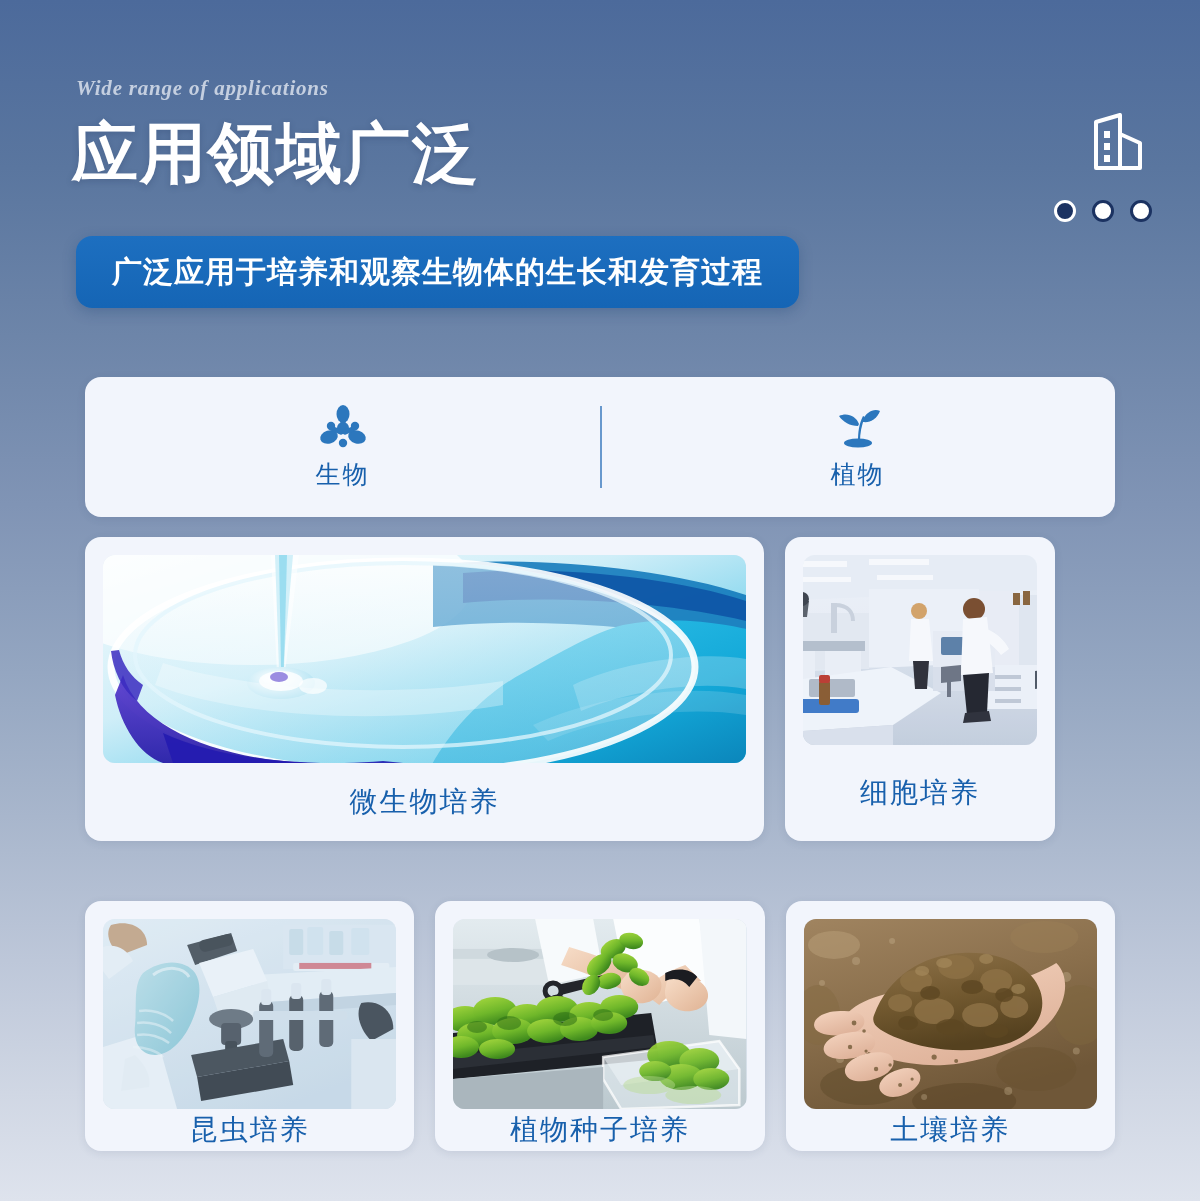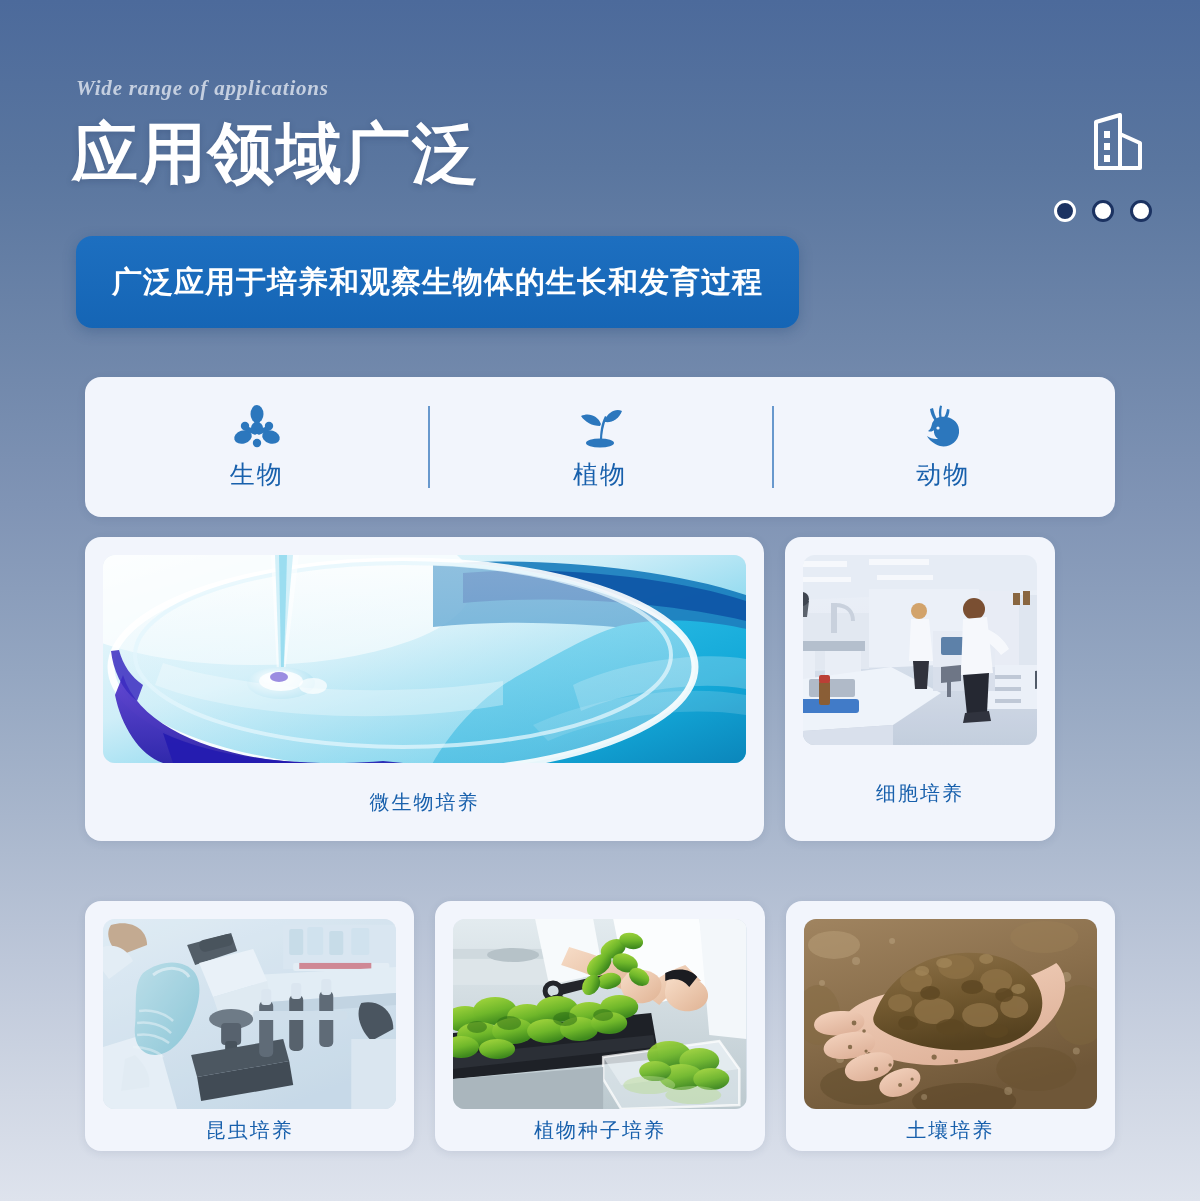--- a/index.html
+++ b/index.html
@@ -96,21 +96,21 @@
   .dot.inactive {
     background: #ffffff;
     border: 3px solid #1b3261;
   }
 
   
   .banner {
     position: absolute;
     left: 76px;
     top: 236px;
-    height: 92px;
+    height: 72px;
     padding: 16px 36px;
     display: flex;
     align-items: center;
     background: linear-gradient(180deg, #1d6fc0 0%, #1565b5 100%);
     border-radius: 16px;
     box-shadow: 0 4px 14px rgba(20,60,110,0.28);
   }
   .banner-text {
     font-size: 30px;
     font-weight: bold;
@@ -201,21 +201,21 @@
     overflow: hidden;
     position: relative;
     background: #dfe7f2;
   }
   .thumb-wide { height: 208px; }
   .thumb-sq { height: 190px; }
 
   .thumb svg { display: block; width: 100%; height: 100%; }
 
   .tile-label {
-    font-size: 20px;
+    font-size: 28px;
     color: #1860ac;
     letter-spacing: 2px;
     font-weight: 500;
     margin-top: 0;
     flex: 1;
     display: flex;
     align-items: center;
     justify-content: center;
   }
 </style>
@@ -280,34 +280,20 @@
             <path d="M25 38 C25 28 26 20 30 12 L32 13 C28.5 21 27 29 27 38 Z"></path>
             <path d="M25 22 C17 22 10 18 6 12 C14 8 23 12 26 20 Z"></path>
             <path d="M30 16 C33 8 41 4 47 7 C44 15 37 19 30 18 Z"></path>
             <ellipse cx="25" cy="39" rx="14" ry="4.5"></ellipse>
           </g>
         </svg>
       </span>
       <span class="cat-label">植物</span>
     </div>
 
-    <div class="category">
-      <span class="cat-icon">
-        <svg viewBox="0 0 50 46" xmlns="http://www.w3.org/2000/svg">
-          <g fill="#2c77bd">
-            <path d="M15 4 C16 8 17 12 19 15 L17 17 C14 13 12.5 9 12 5 Z"></path>
-            <path d="M24 2 C23 7 23 11 24 15 L22 16 C20.5 11 20.5 6 22 1.5 Z"></path>
-            <path d="M29 5 C28.5 9 27 12 25 15 L27 17 C30 13.5 31.5 9.5 31.5 5.5 Z"></path>
-            <path d="M19 14 C19 14 15 16 14 20 C13 24 12 26 10 27 C12 28 15 27.5 16 26 C15.5 29 17 33 20 35 C16 35.5 12 34 9 32 C11 36 16 40 22 42 C31 44 40 38 41 29 C42 20 36 14 28 13 C24.5 12.5 21 13 19 14 Z"></path>
-            <circle cx="20" cy="24" r="1.6" fill="#f2f5fc"></circle>
-          </g>
-        </svg>
-      </span>
-      <span class="cat-label">动物</span>
-    </div>
   </div>
 
   <div class="gallery-row-1">
 
     <div class="tile tile-wide">
       <div class="thumb thumb-wide">
         <svg viewBox="0 0 643 208" preserveAspectRatio="xMidYMid slice" xmlns="http://www.w3.org/2000/svg">
           <defs>
             <linearGradient id="pdBg" x1="0" y1="0" x2="1" y2="1">
               <stop offset="0%" stop-color="#f4fbfd"></stop>

